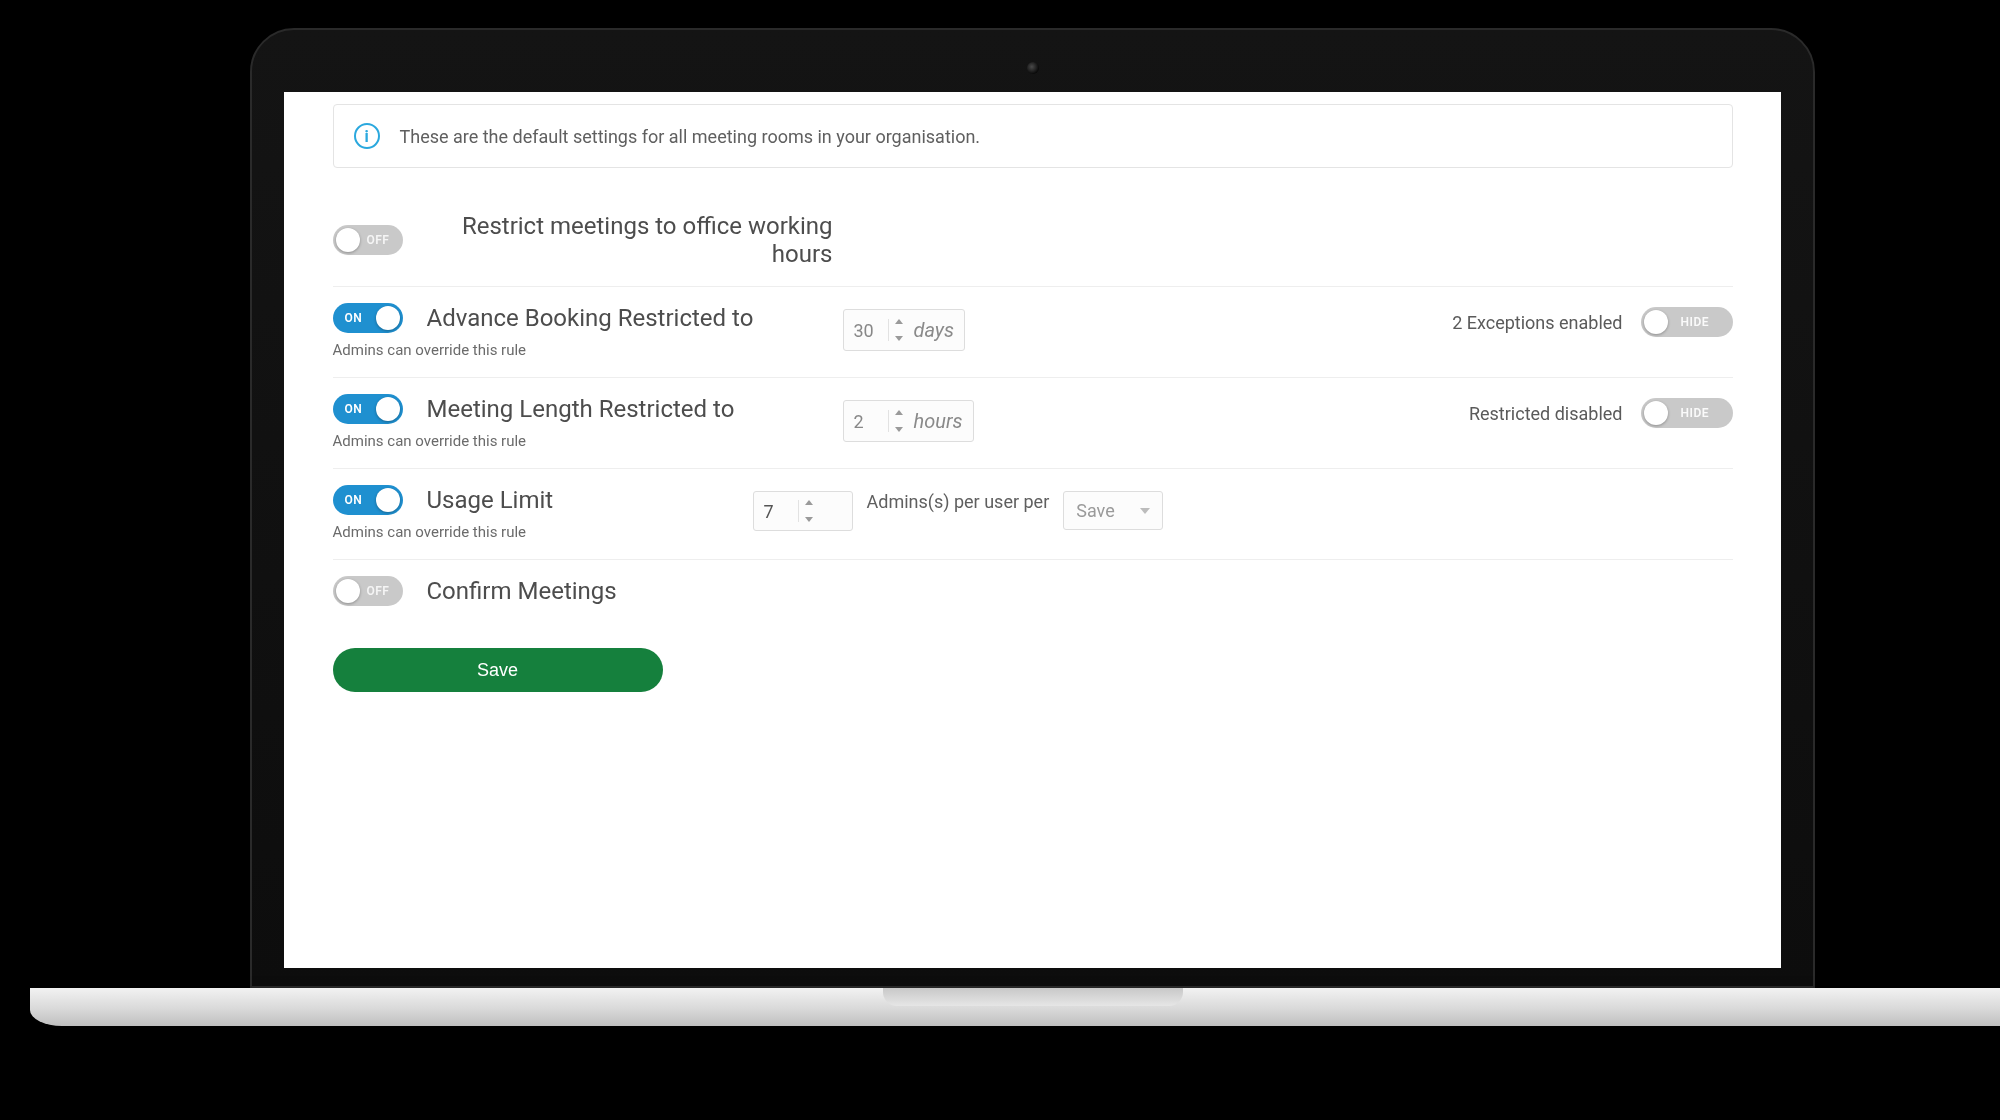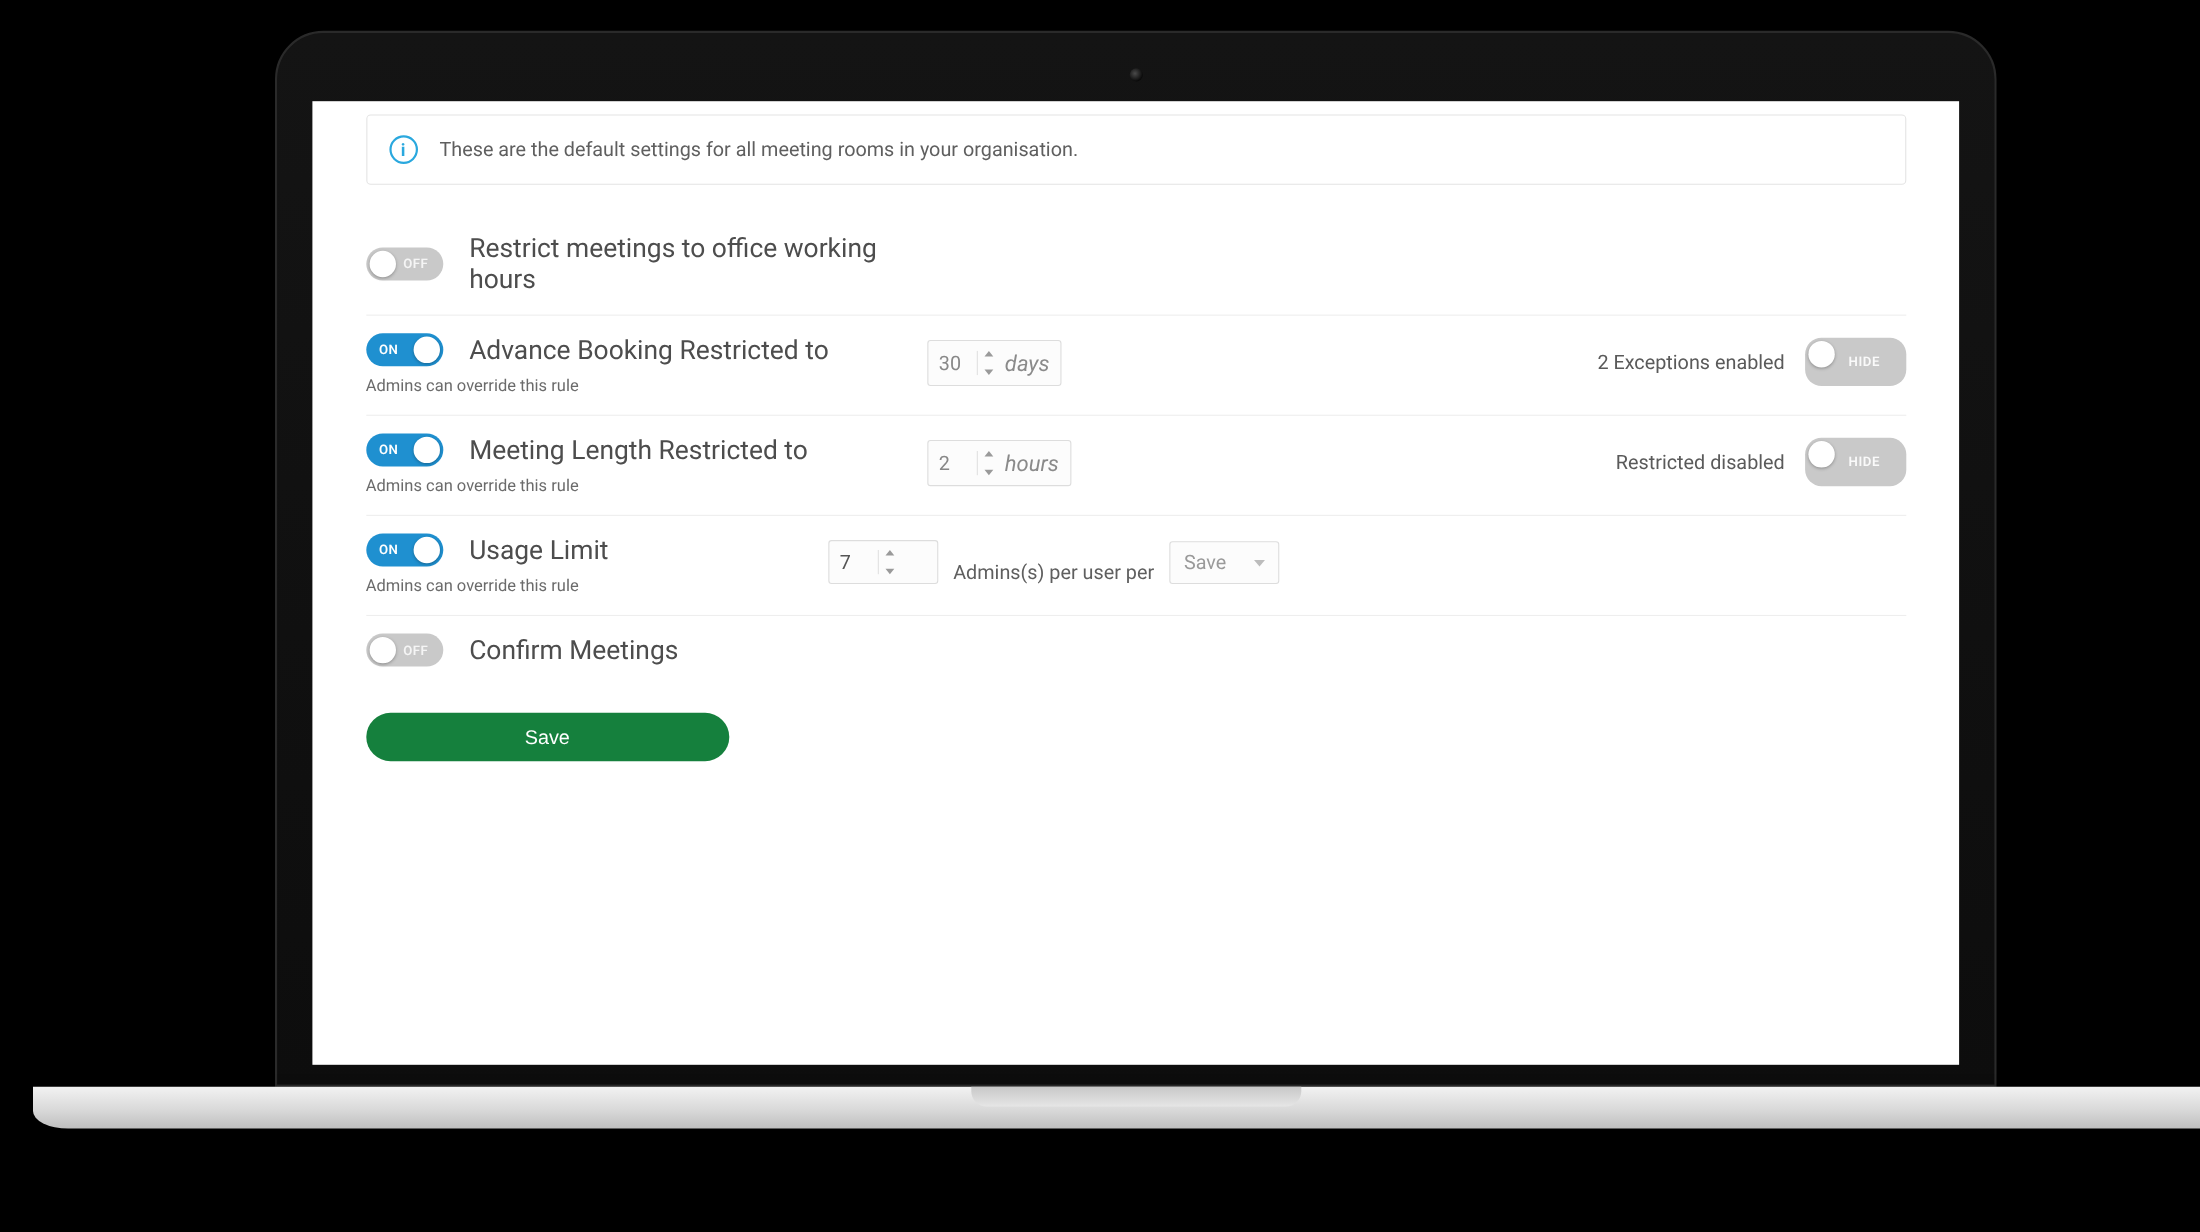--- a/index.html
+++ b/index.html
@@ -89,46 +89,46 @@
     padding: 16px 0 18px;
     border-bottom: 1px solid #eee;
     display: grid;
     grid-template-columns: 500px 1fr 420px;
     align-items: start;
     column-gap: 10px;
   }
   .row.last { border-bottom: none; }
 
   .row-left { display:flex; flex-direction:column; gap:8px;}
-  .title-line { display:flex; align-items:center; gap:24px;}
+  .title-line { display:flex; align-items:center; gap:24px;text-align:right;}
   .rule-title { font-size: 24px; color:#4d4d4d; font-weight:400;}
   .sub { font-size: 15px; color:#6b6b6b; }
 
   
   .toggle {
     width: 70px; height: 30px; border-radius: 15px;
     position: relative; display:inline-flex; align-items:center;
     font-size: 12px; font-weight:600; color:#fff; letter-spacing:.5px;
     cursor:pointer; flex-shrink:0;
   }
   .toggle .knob{
     width:24px; height:24px; border-radius:50%; background:#fff;
     position:absolute; top:3px; box-shadow:0 1px 3px rgba(0,0,0,.3);
   }
   .toggle.on  { background:#1f90d0; padding-left:12px;}
   .toggle.on  .knob{ right:3px;}
   .toggle.off { background:#c9c9c9; padding-left:34px; color:#f5f5f5;}
   .toggle.off .knob{ left:3px;}
 
-  .toggle.small { width:92px; height:44px;}
+  .toggle.small { width:92px; height:30px;}
   .toggle.small.off { padding-left:40px; color:#fafafa;}
   .toggle.small .label-right{ font-size:12px;}
 
   
-  .row-mid { display:flex; align-items:flex-end; gap:14px; padding-top:6px;}
+  .row-mid { display:flex; align-items:flex-start; gap:14px; padding-top:6px;}
   .num-field{
     display:flex; align-items:center; gap:10px;
     border:1px solid #ddd; border-radius:3px;
     padding:8px 10px; background:#fcfcfc; min-width:110px;
   }
   .num-field .val{ font-size:18px; color:#888; min-width:24px;}
   .stepper{
     width:16px; height:22px; display:flex; flex-direction:column; justify-content:space-between;
     border-left:1px solid #e2e2e2; padding-left:6px;
   }

